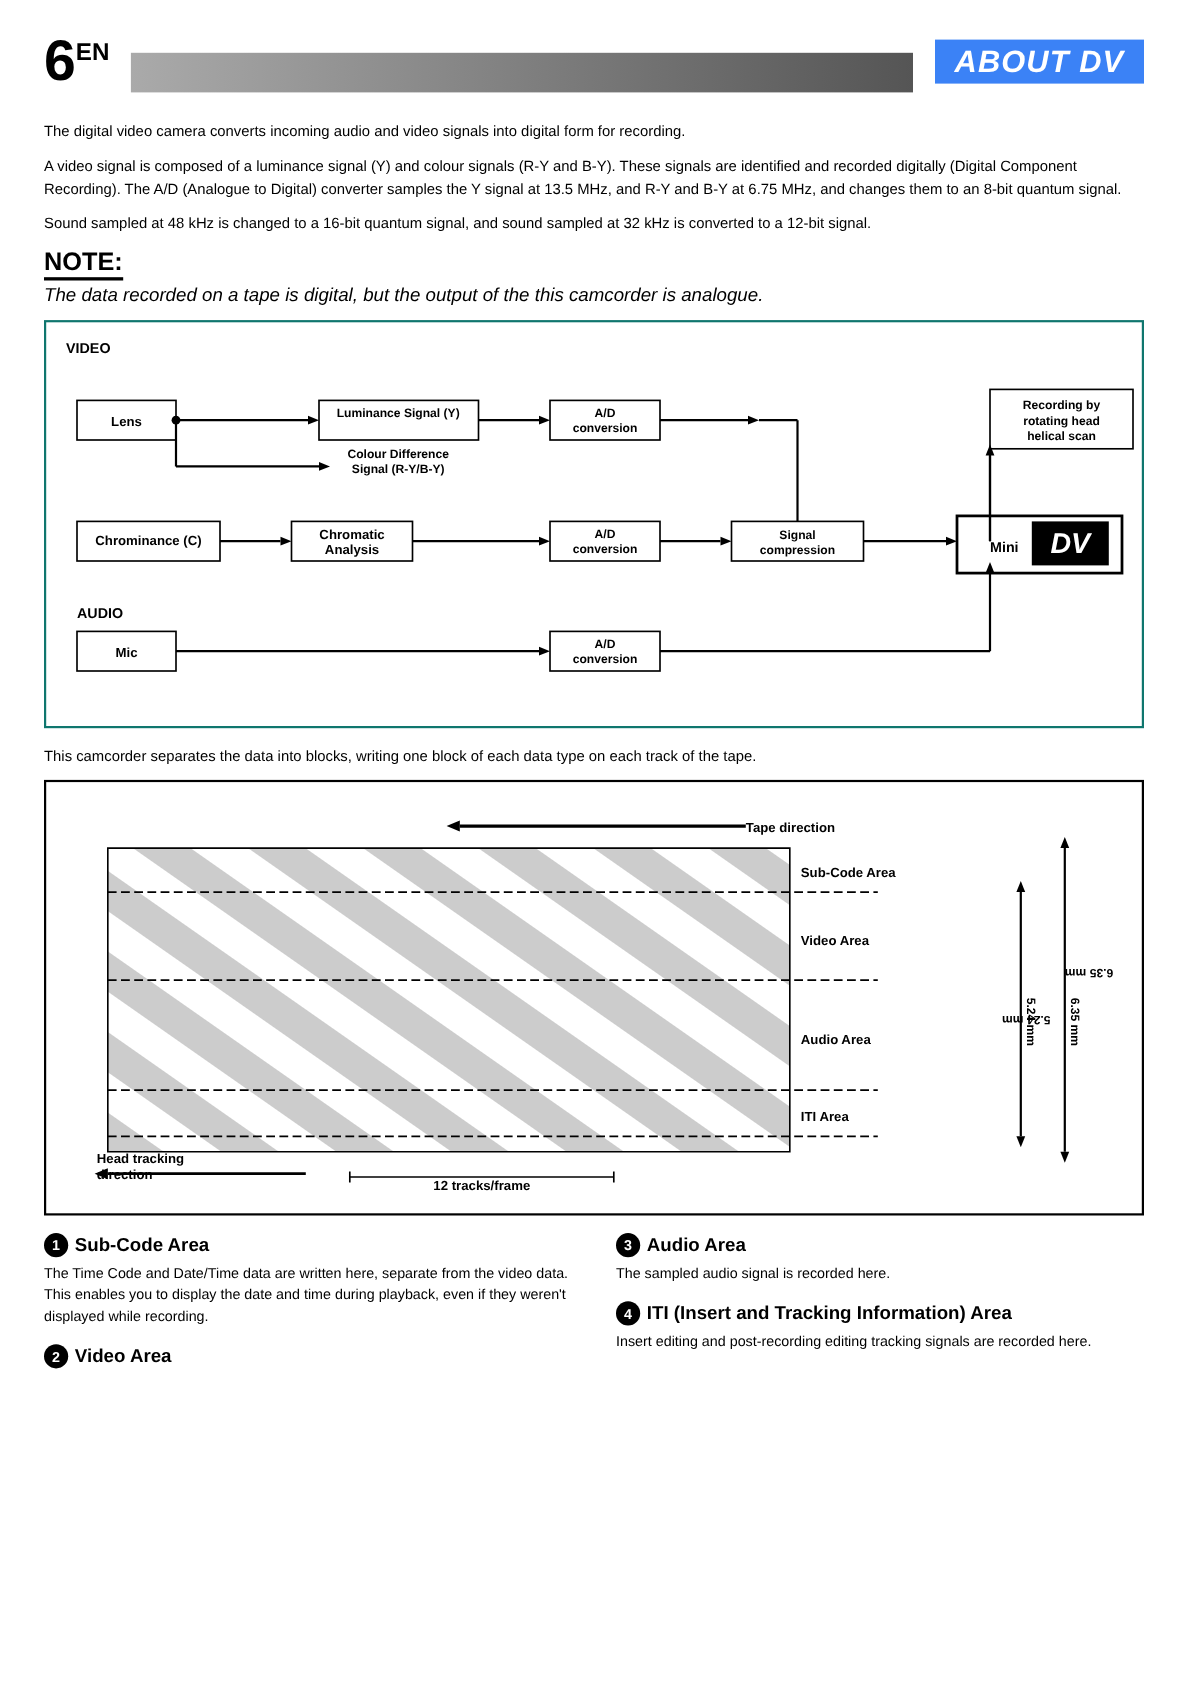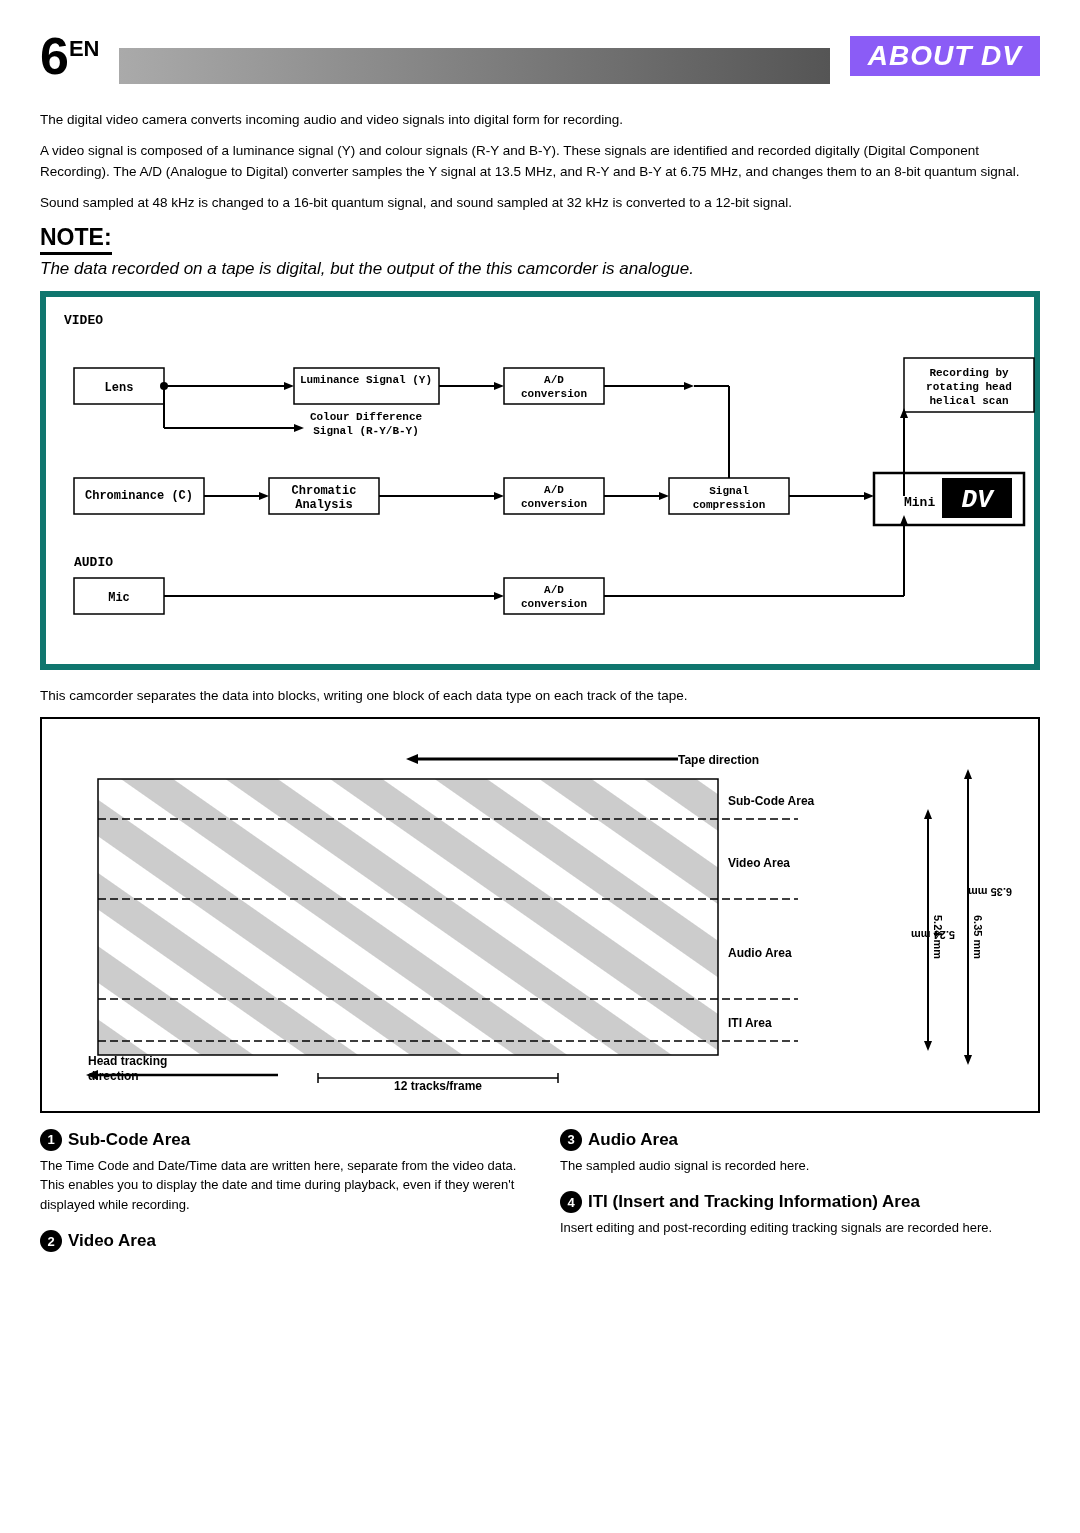--- a/index.html
+++ b/index.html
@@ -32,21 +32,21 @@
       vertical-align: super;
     }
     .header-stripe {
       flex: 1;
       margin: 0 20px;
       background: linear-gradient(to right, #aaa, #555);
       height: 36px;
       margin-top: 18px;
     }
     .about-dv {
-      background: #8b5cf6;
+      background: #3b82f6;
       color: #fff;
       font-size: 28px;
       font-weight: 900;
       font-style: italic;
       padding: 4px 18px;
       letter-spacing: 1px;
       margin-top: 6px;
     }
 
     
@@ -66,25 +66,24 @@
       padding-bottom: 1px;
     }
     .note-text {
       font-style: italic;
       font-size: 17px;
       margin-bottom: 12px;
     }
 
     
     .diagram-box {
-      border: 6px solid #0f766e;
+      border: 2px solid #0f766e;
       padding: 16px 18px;
       margin-bottom: 16px;
       position: relative;
-      font-family: Liberation Mono, monospace;
     }
     .sf-label {
       font-weight: 900;
       font-size: 13px;
     }
 
     
     .tape-diagram {
       border: 2px solid #000;
       padding: 16px 20px 16px 16px;

